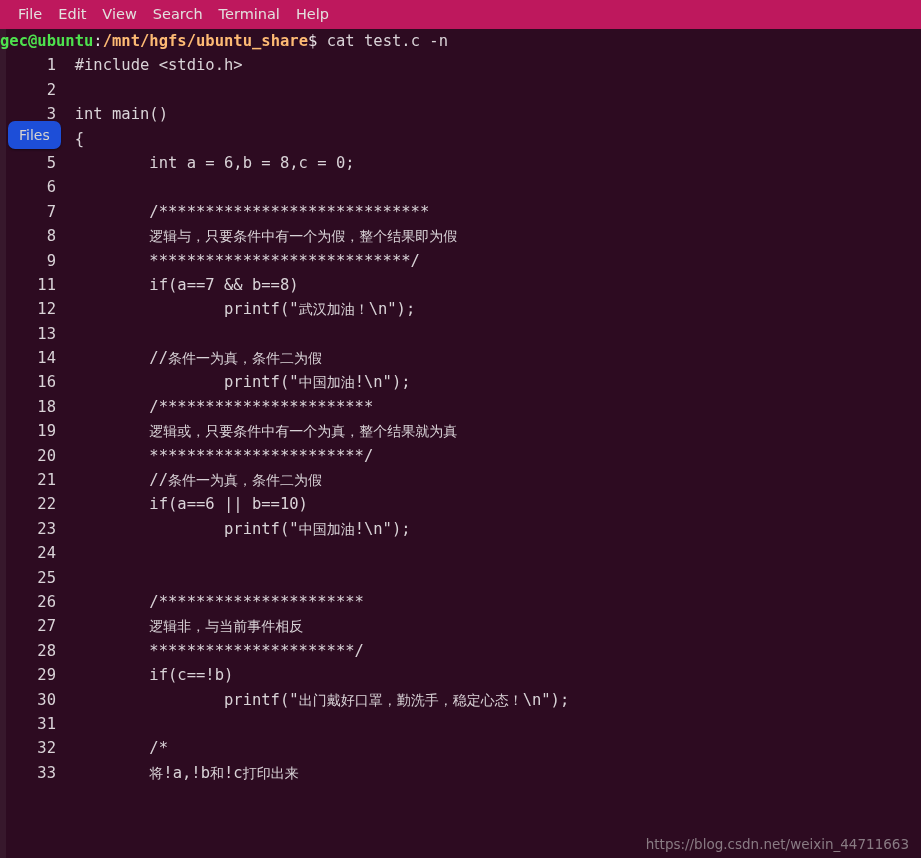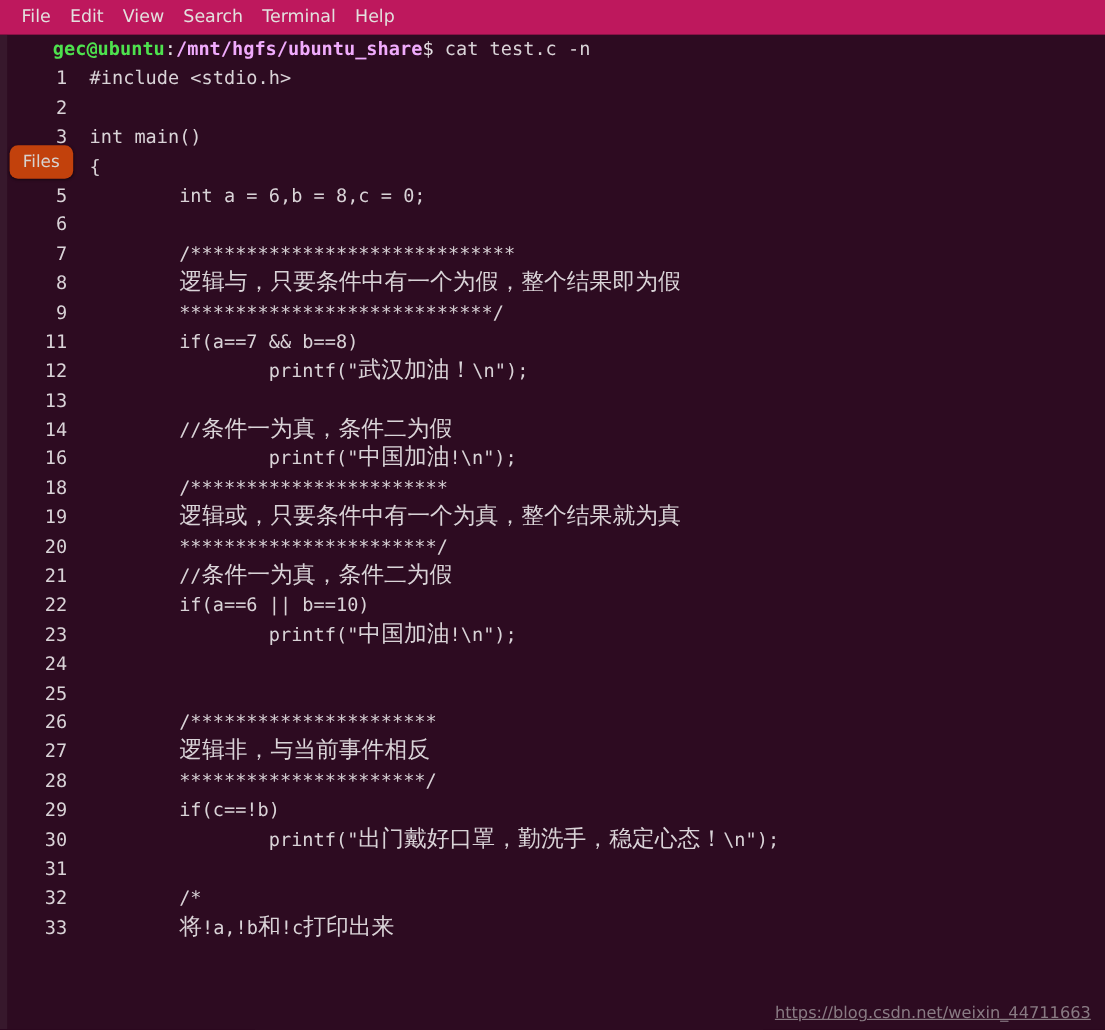--- a/index.html
+++ b/index.html
@@ -74,56 +74,55 @@
   .row {
     height: 24.4px;
     line-height: 24.4px;
     white-space: pre;
     font-size: 15.5px;
     color: #d8d2d6;
     letter-spacing: 0px;
   }
   .row .cn {
     font-family: Liberation Sans, sans-serif;
-    font-size: 19px;
+    font-size: 14px;
   }
-  .c-green  { color: #4ee24e; font-weight: bold; margin-left: 44px; }
-  .c-blue   { color: #f0abfc; font-weight: bold; }
+  .c-green  { color: #4ee24e; font-weight: bold; }
+  .c-blue   { color: #fdba74; font-weight: bold; }
   .c-white  { color: #e6e1e4; }
   .c-plain  { color: #d9d3d7; }
 
   
   #files-tip {
     position: absolute;
     left: 8px;
     top: 92px;
     height: 28px;
     padding: 0 11px;
     display: flex;
     align-items: center;
-    background: #c2410c;
+    background: #1d4ed8;
     border-radius: 7px;
     color: #d7d3d0;
     font-family: "DejaVu Sans", "Liberation Sans", sans-serif;
     font-size: 14px;
     z-index: 20;
     box-shadow: 0 1px 2px rgba(0,0,0,0.45);
   }
 
   
   #watermark {
     position: absolute;
     right: 12px;
     bottom: 6px;
     color: #8e8189;
     font-family: "DejaVu Sans", "Liberation Sans", sans-serif;
     font-size: 13.5px;
     z-index: 15;
     opacity: 0.95;
-    text-decoration: underline;
   }
 </style>
 </head>
 <body>
 
 <div id="app">
 
   <div id="menubar">
     <div class="menu-item">File</div>
     <div class="menu-item">Edit</div>

